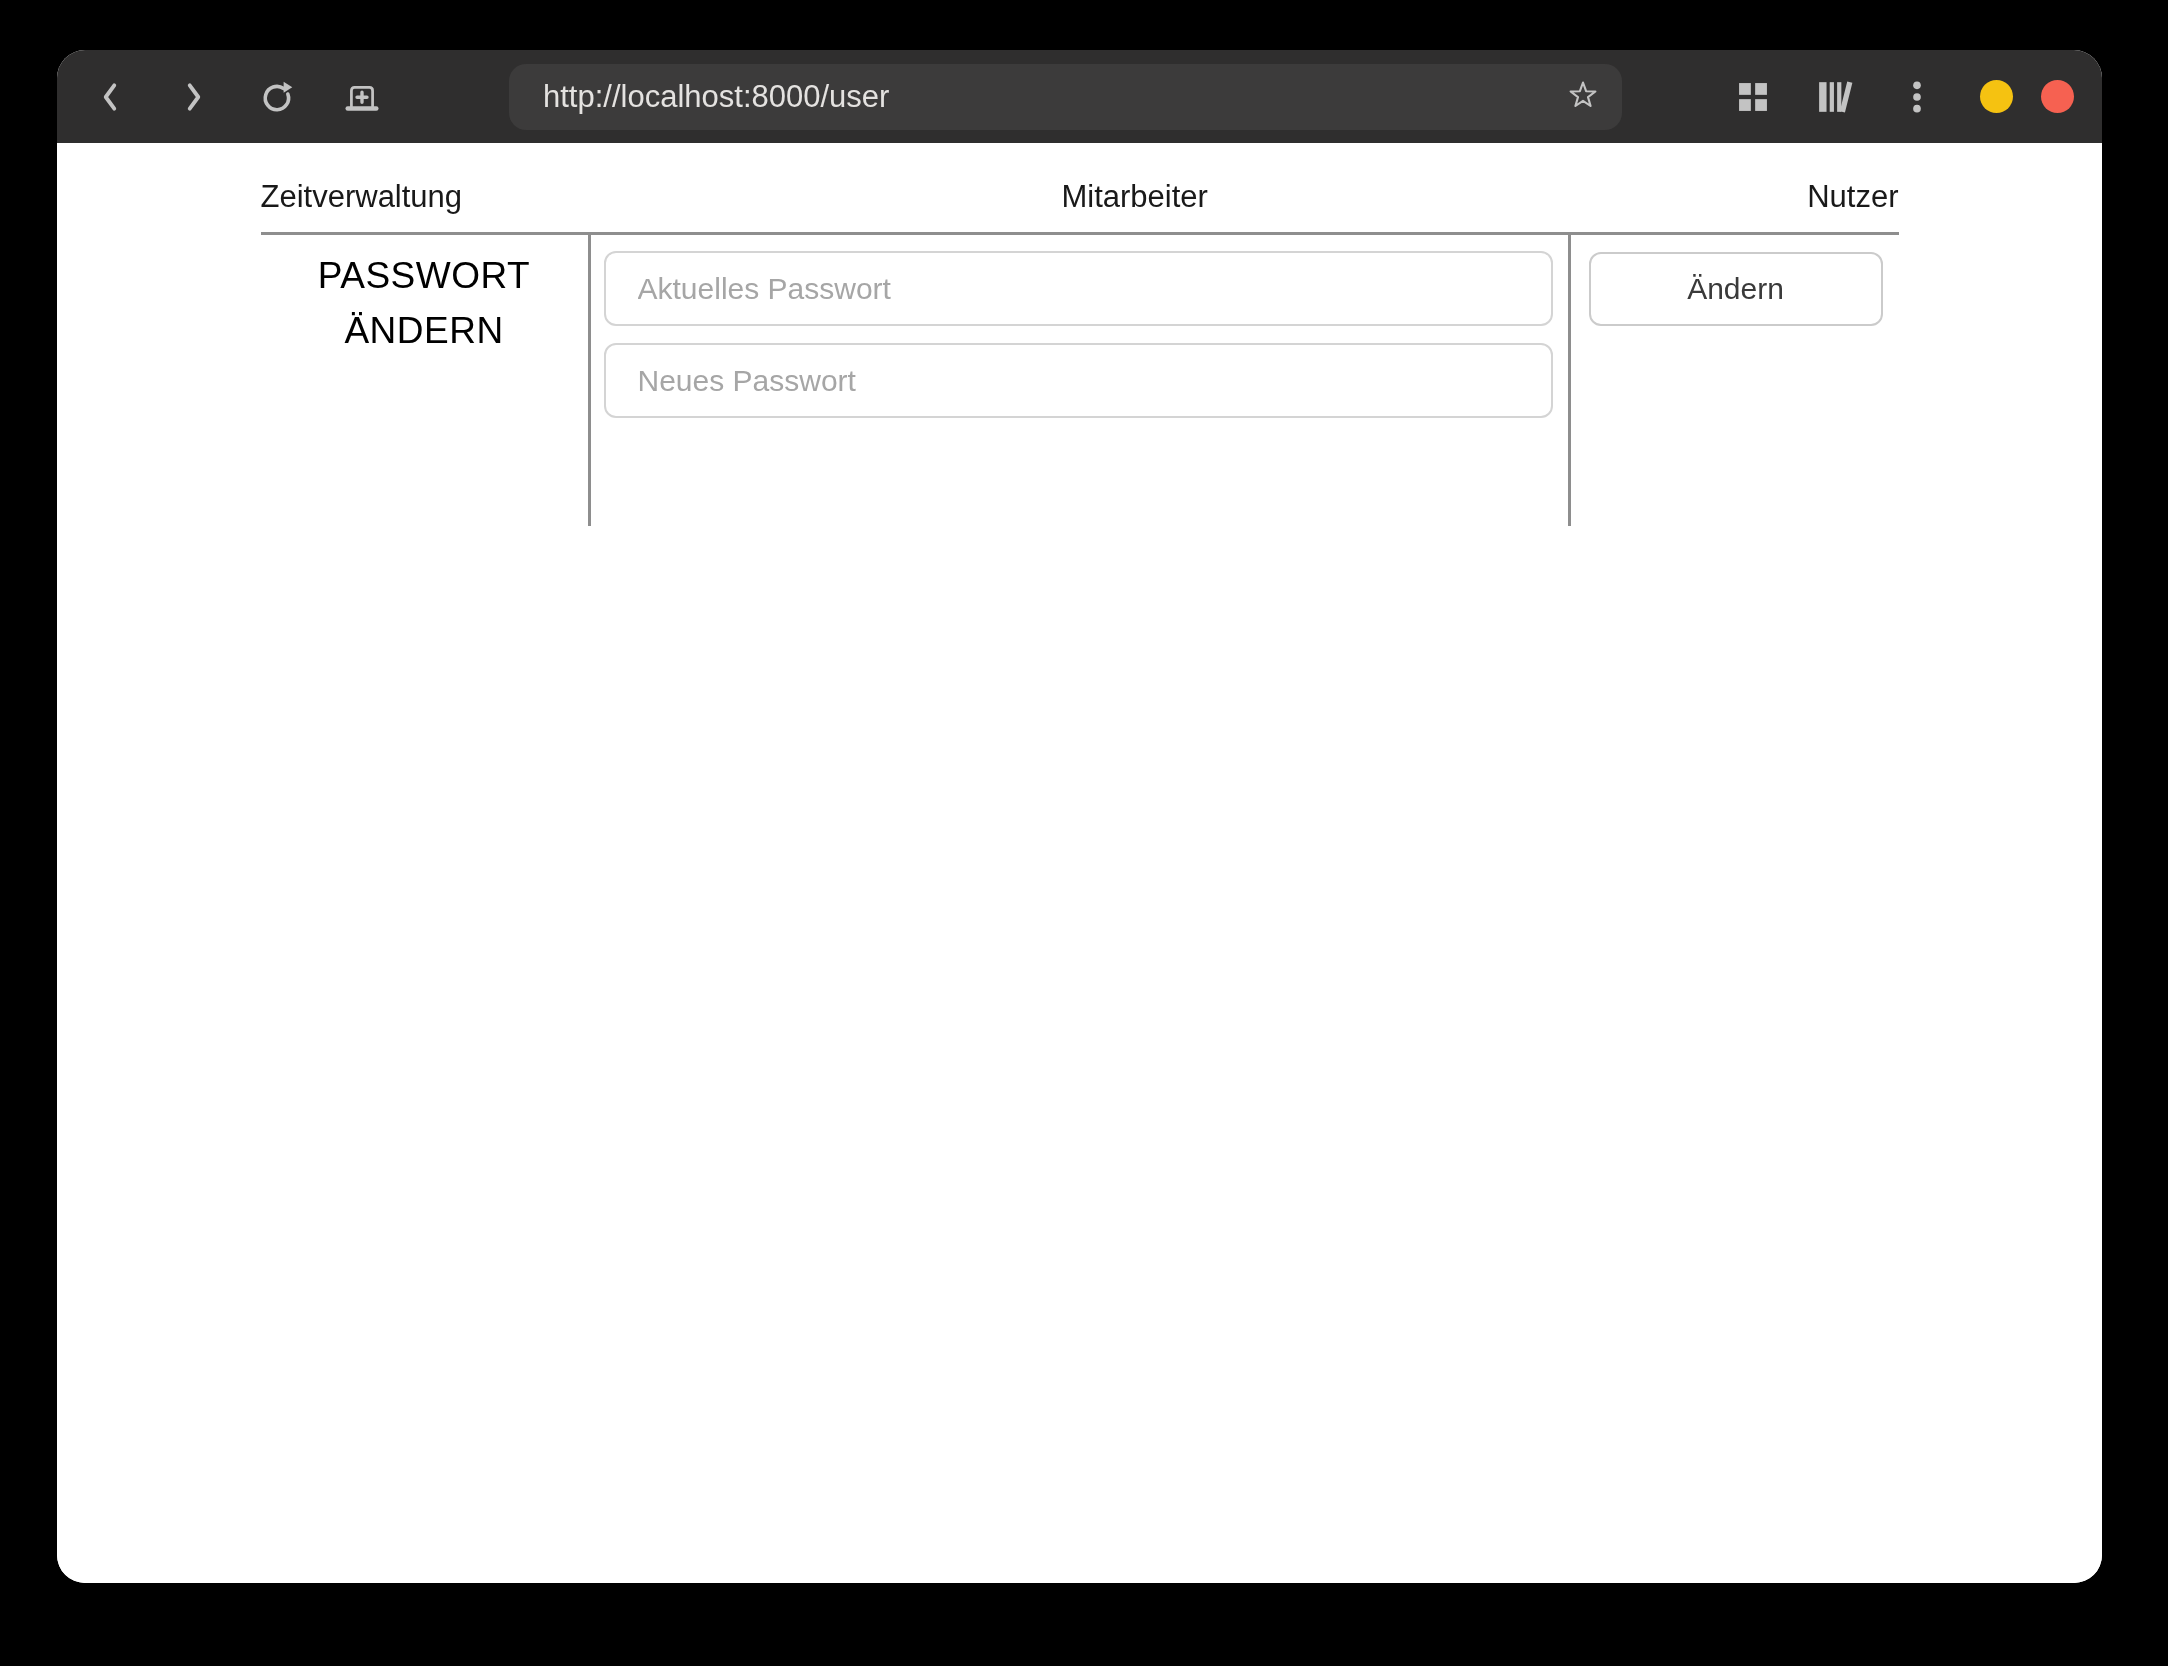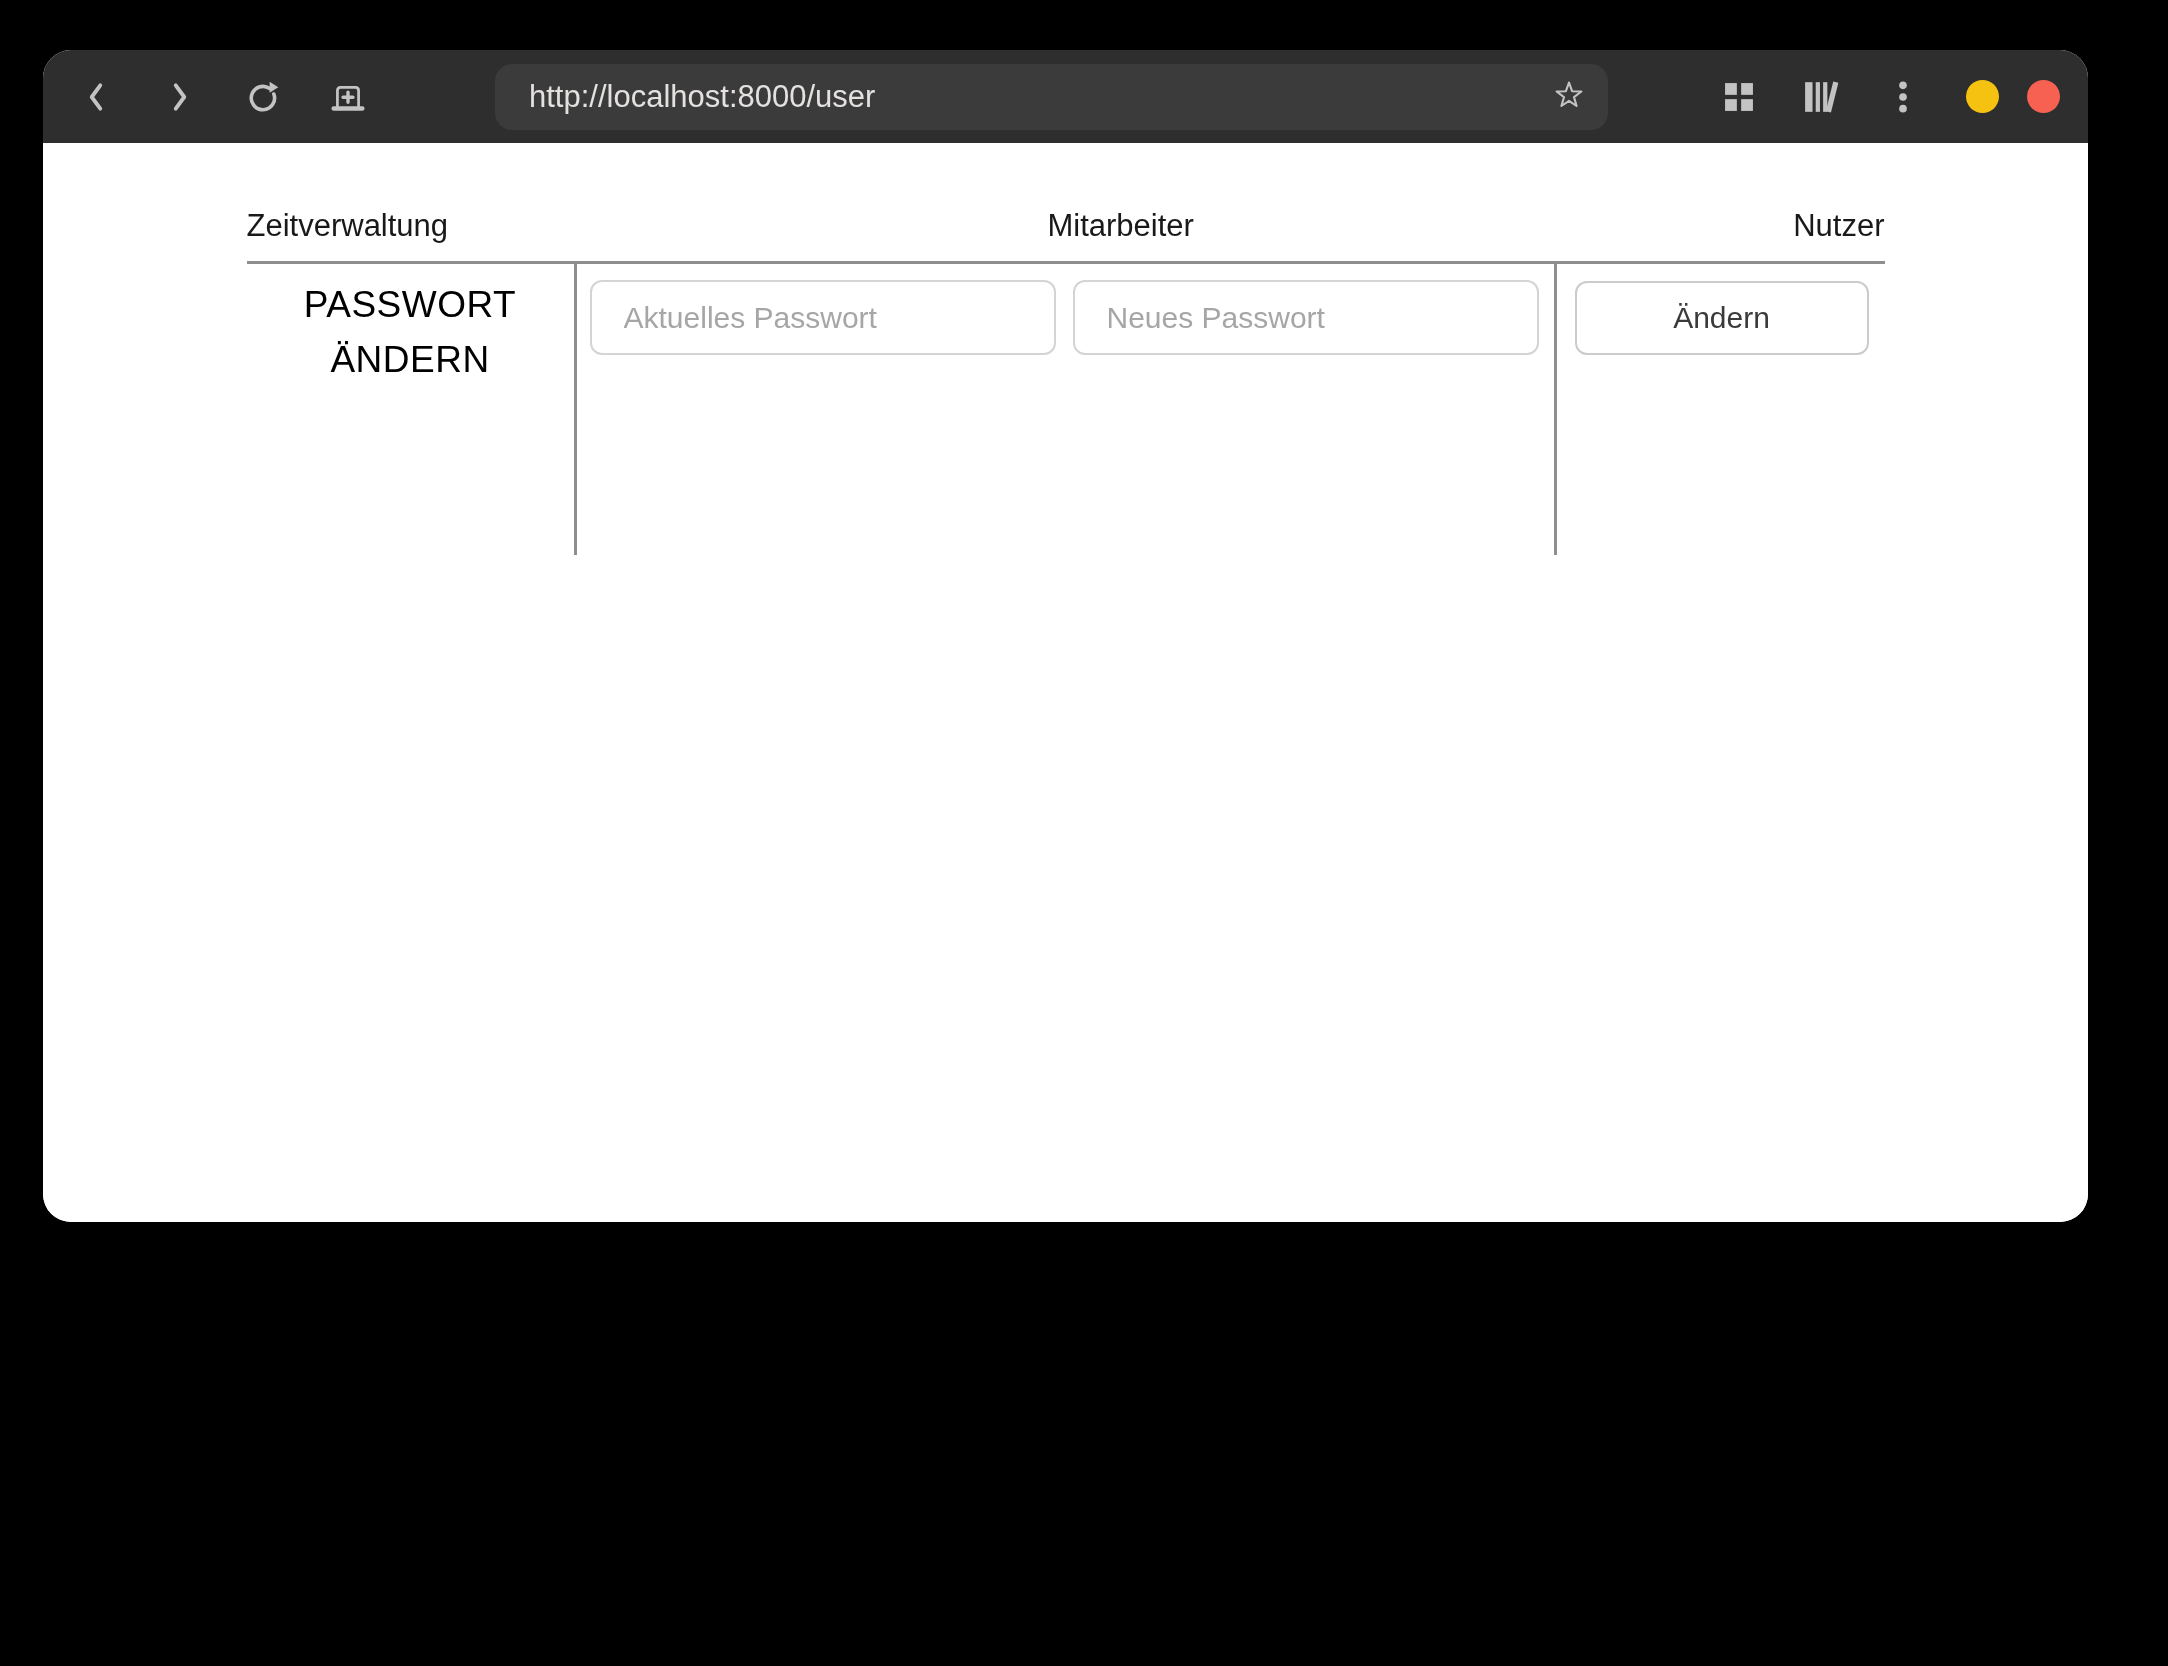--- a/index.html
+++ b/index.html
@@ -1,21 +1,21 @@
 <!DOCTYPE html>
 <html><head>
 <meta charset="utf-8">
 <style>
   * { margin:0; padding:0; box-sizing:border-box; }
   html,body { width:2168px; height:1666px; background:#000; font-family:"Liberation Sans", sans-serif; }
 
   .window {
-    position:absolute; left:43px; top:50px; width:2045px; height:1172px;
+    position:absolute; left:57px; top:50px; width:2045px; height:1533px;
     border-radius:28px; overflow:hidden; background:#fff;
-    display:flex; flex-direction:column;gap:29px;
+    display:flex; flex-direction:column;
   }
 
   
   .toolbar {
     flex:none; height:93px; background:#2f2e2e;
     display:flex; align-items:center; padding:0 28px 0 30px;
   }
   .tb-left { display:flex; align-items:center; gap:38px; flex:none; }
   .tb-btn { width:46px; height:46px; display:flex; align-items:center; justify-content:center; flex:none; border-radius:8px; }
   .tb-btn svg { display:block; }
@@ -42,21 +42,21 @@
 
   .pw-table { display:flex; border-top:3px solid #8e8e8e; height:294px; }
   .col-heading { width:327px; flex:none; display:flex; justify-content:center; }
   .heading {
     width:270px; text-align:center; font-weight:normal; font-size:37px;
     line-height:55px; color:#000; padding-top:13px; letter-spacing:0.5px;
   }
   .col-form {
     width:983px; flex:none;
     border-left:3px solid #8e8e8e; border-right:3px solid #8e8e8e;
-    padding:16px 15px 0 13px; display:flex; flex-direction:row; gap:17px;
+    padding:16px 15px 0 13px; display:flex; flex-direction:column; gap:17px;
   }
   .pw-input {
     width:100%; height:75px; background:#fff;
     border:2px solid #d4d4d4; border-radius:12px;
     padding:0 32px; font-size:30px; color:#444;
     font-family:"Liberation Sans", sans-serif; outline:none;
   }
   .pw-input::placeholder { color:#a6a6a6; opacity:1; }
   .col-action { flex:1; padding:17px 0 0 18px; }
   .submit-btn {

